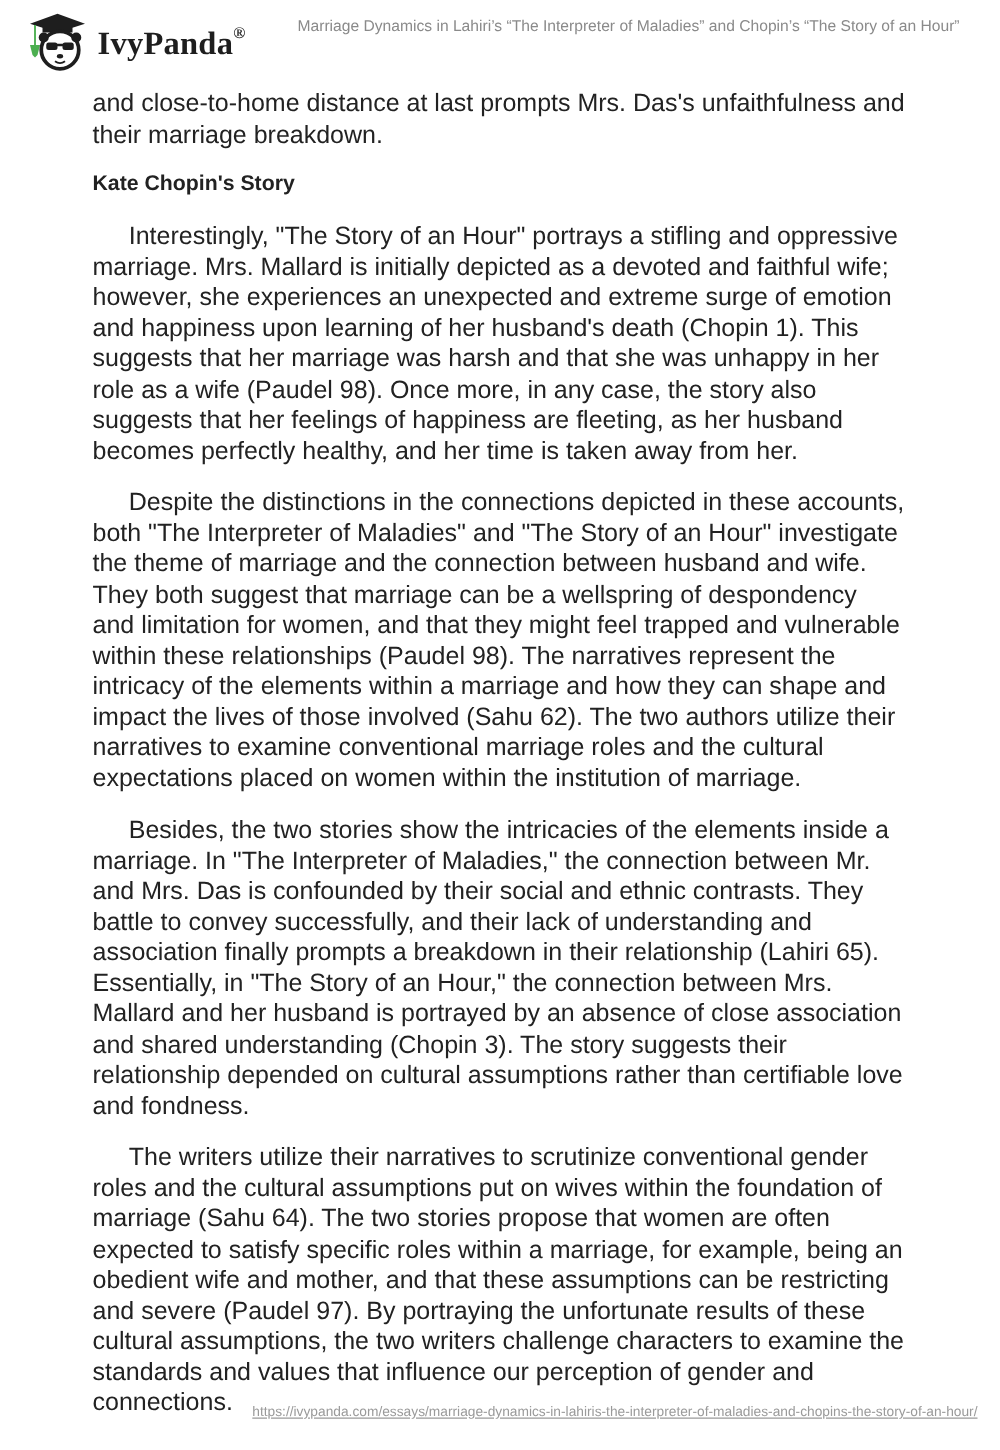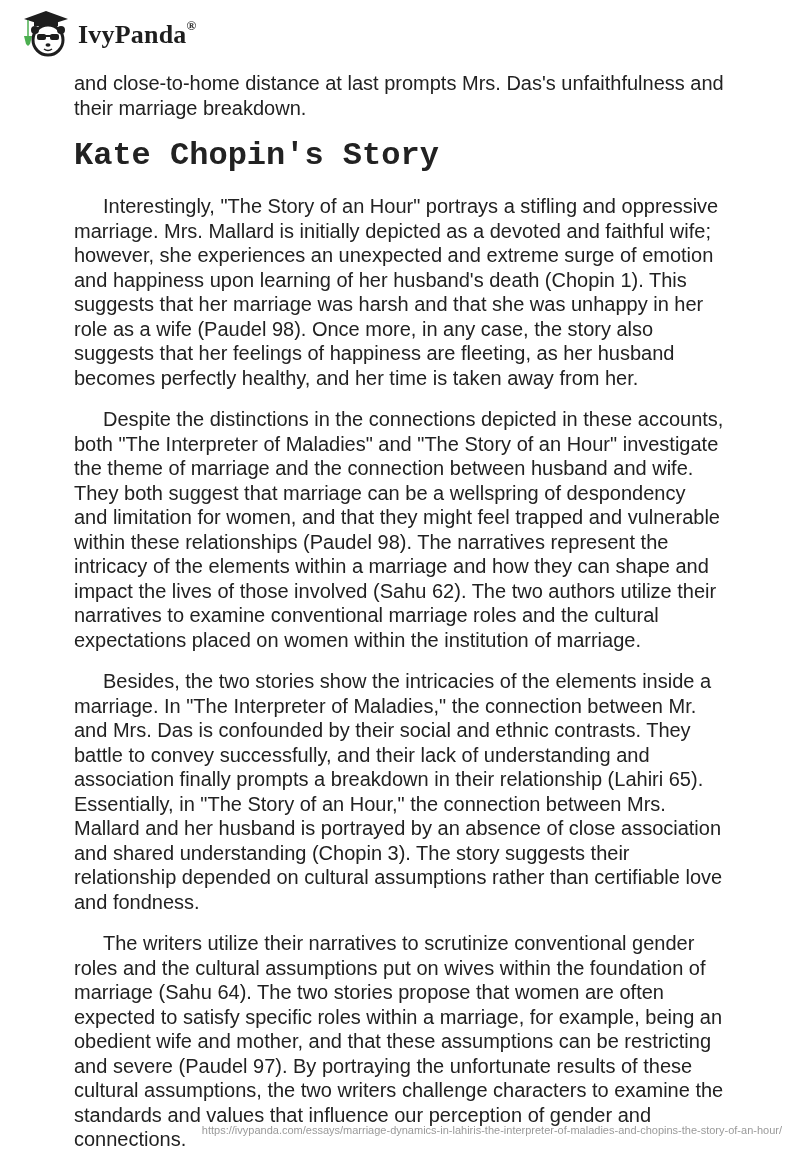--- a/index.html
+++ b/index.html
@@ -9,25 +9,25 @@
     .logo { position: absolute; left: 18px; top: 8px; height: 50px; display: flex; align-items: center; }
     .logo svg { width: 56px; height: 50px; }
     .logo-text { font-family: "Liberation Serif", serif; font-weight: bold; font-size: 26px;
                  color: #1e1e1e; margin-left: 4px; letter-spacing: 0.2px; position: relative; top: 2px; }
     .logo-text sup { font-size: 13px; position: relative; top: -3px; }
     .doc-title { position: absolute; left: 238px; top: 14px; font-size: 12.5px; color: #8a8a8a;
                  white-space: nowrap; }
     .content { position: absolute; left: 74px; top: 71px; width: 650px; }
     p { margin: 0 0 17px 0; font-size: 20px; line-height: 24.5px; color: #222222; }
     p.indent { text-indent: 29px; }
-    h2 { margin: 0; font-size: 32px; font-weight: bold; color: #222222; font-family: Liberation Mono, monospace; }
+    h2 { margin: 0; font-size: 17px; font-weight: bold; color: #222222; }
     .h-kate { margin-top: 12px; margin-bottom: 20px; }
     .h-comp { margin-top: 12px; margin-bottom: 21px; }
     .footer-url { position: absolute; right: 18px; top: 1124px; font-size: 11px; color: #9a9a9a;
-                  white-space: nowrap; }
+                  white-space: nowrap; text-decoration: underline; }
   </style>
 </head>
 <body>
 
 <div class="header">
   <div class="logo">
     <svg viewBox="0 0 56 50">
 
       <polygon points="6,11 28,3 50,11 28,18" fill="#1e1e1e"></polygon>
       <rect x="16" y="12" width="24" height="6" fill="#1e1e1e"></rect>
@@ -42,20 +42,21 @@
 
       <rect x="19" y="26" width="9" height="6" rx="2" fill="#1e1e1e"></rect>
       <rect x="32" y="26" width="9" height="6" rx="2" fill="#1e1e1e"></rect>
       <rect x="27" y="27" width="6" height="2" fill="#1e1e1e"></rect>
 
       <ellipse cx="30" cy="37" rx="2.5" ry="1.8" fill="#1e1e1e"></ellipse>
       <path d="M26,41 Q30,44 34,41" stroke="#1e1e1e" stroke-width="1.5" fill="none"></path>
     </svg>
     <span class="logo-text"><span>IvyPanda</span><sup>®</sup></span>
   </div>
+  <div class="doc-title">Marriage Dynamics in Lahiri’s “The Interpreter of Maladies” and Chopin’s “The Story of an Hour”</div>
 </div>
 
 <div class="content">
   <p>and close-to-home distance at last prompts Mrs. Das's unfaithfulness and their marriage breakdown.</p>
 
   <h2 class="h-kate">Kate Chopin's Story</h2>
   <p class="indent">Interestingly, "The Story of an Hour" portrays a stifling and oppressive marriage. Mrs. Mallard is initially depicted as a devoted and faithful wife; however, she experiences an unexpected and extreme surge of emotion and happiness upon learning of her husband's death (Chopin 1). This suggests that her marriage was harsh and that she was unhappy in her role as a wife (Paudel 98). Once more, in any case, the story also suggests that her feelings of happiness are fleeting, as her husband becomes perfectly healthy, and her time is taken away from her.</p>
 
   <p class="indent">Despite the distinctions in the connections depicted in these accounts, both "The Interpreter of Maladies" and "The Story of an Hour" investigate the theme of marriage and the connection between husband and wife. They both suggest that marriage can be a wellspring of despondency and limitation for women, and that they might feel trapped and vulnerable within these relationships (Paudel 98). The narratives represent the intricacy of the elements within a marriage and how they can shape and impact the lives of those involved (Sahu 62). The two authors utilize their narratives to examine conventional marriage roles and the cultural expectations placed on women within the institution of marriage.</p>
   <p class="indent">Besides, the two stories show the intricacies of the elements inside a marriage. In "The Interpreter of Maladies," the connection between Mr. and Mrs. Das is confounded by their social and ethnic contrasts. They battle to convey successfully, and their lack of understanding and association finally prompts a breakdown in their relationship (Lahiri 65). Essentially, in "The Story of an Hour," the connection between Mrs. Mallard and her husband is portrayed by an absence of close association and shared understanding (Chopin 3). The story suggests their relationship depended on cultural assumptions rather than certifiable love and fondness.</p>

